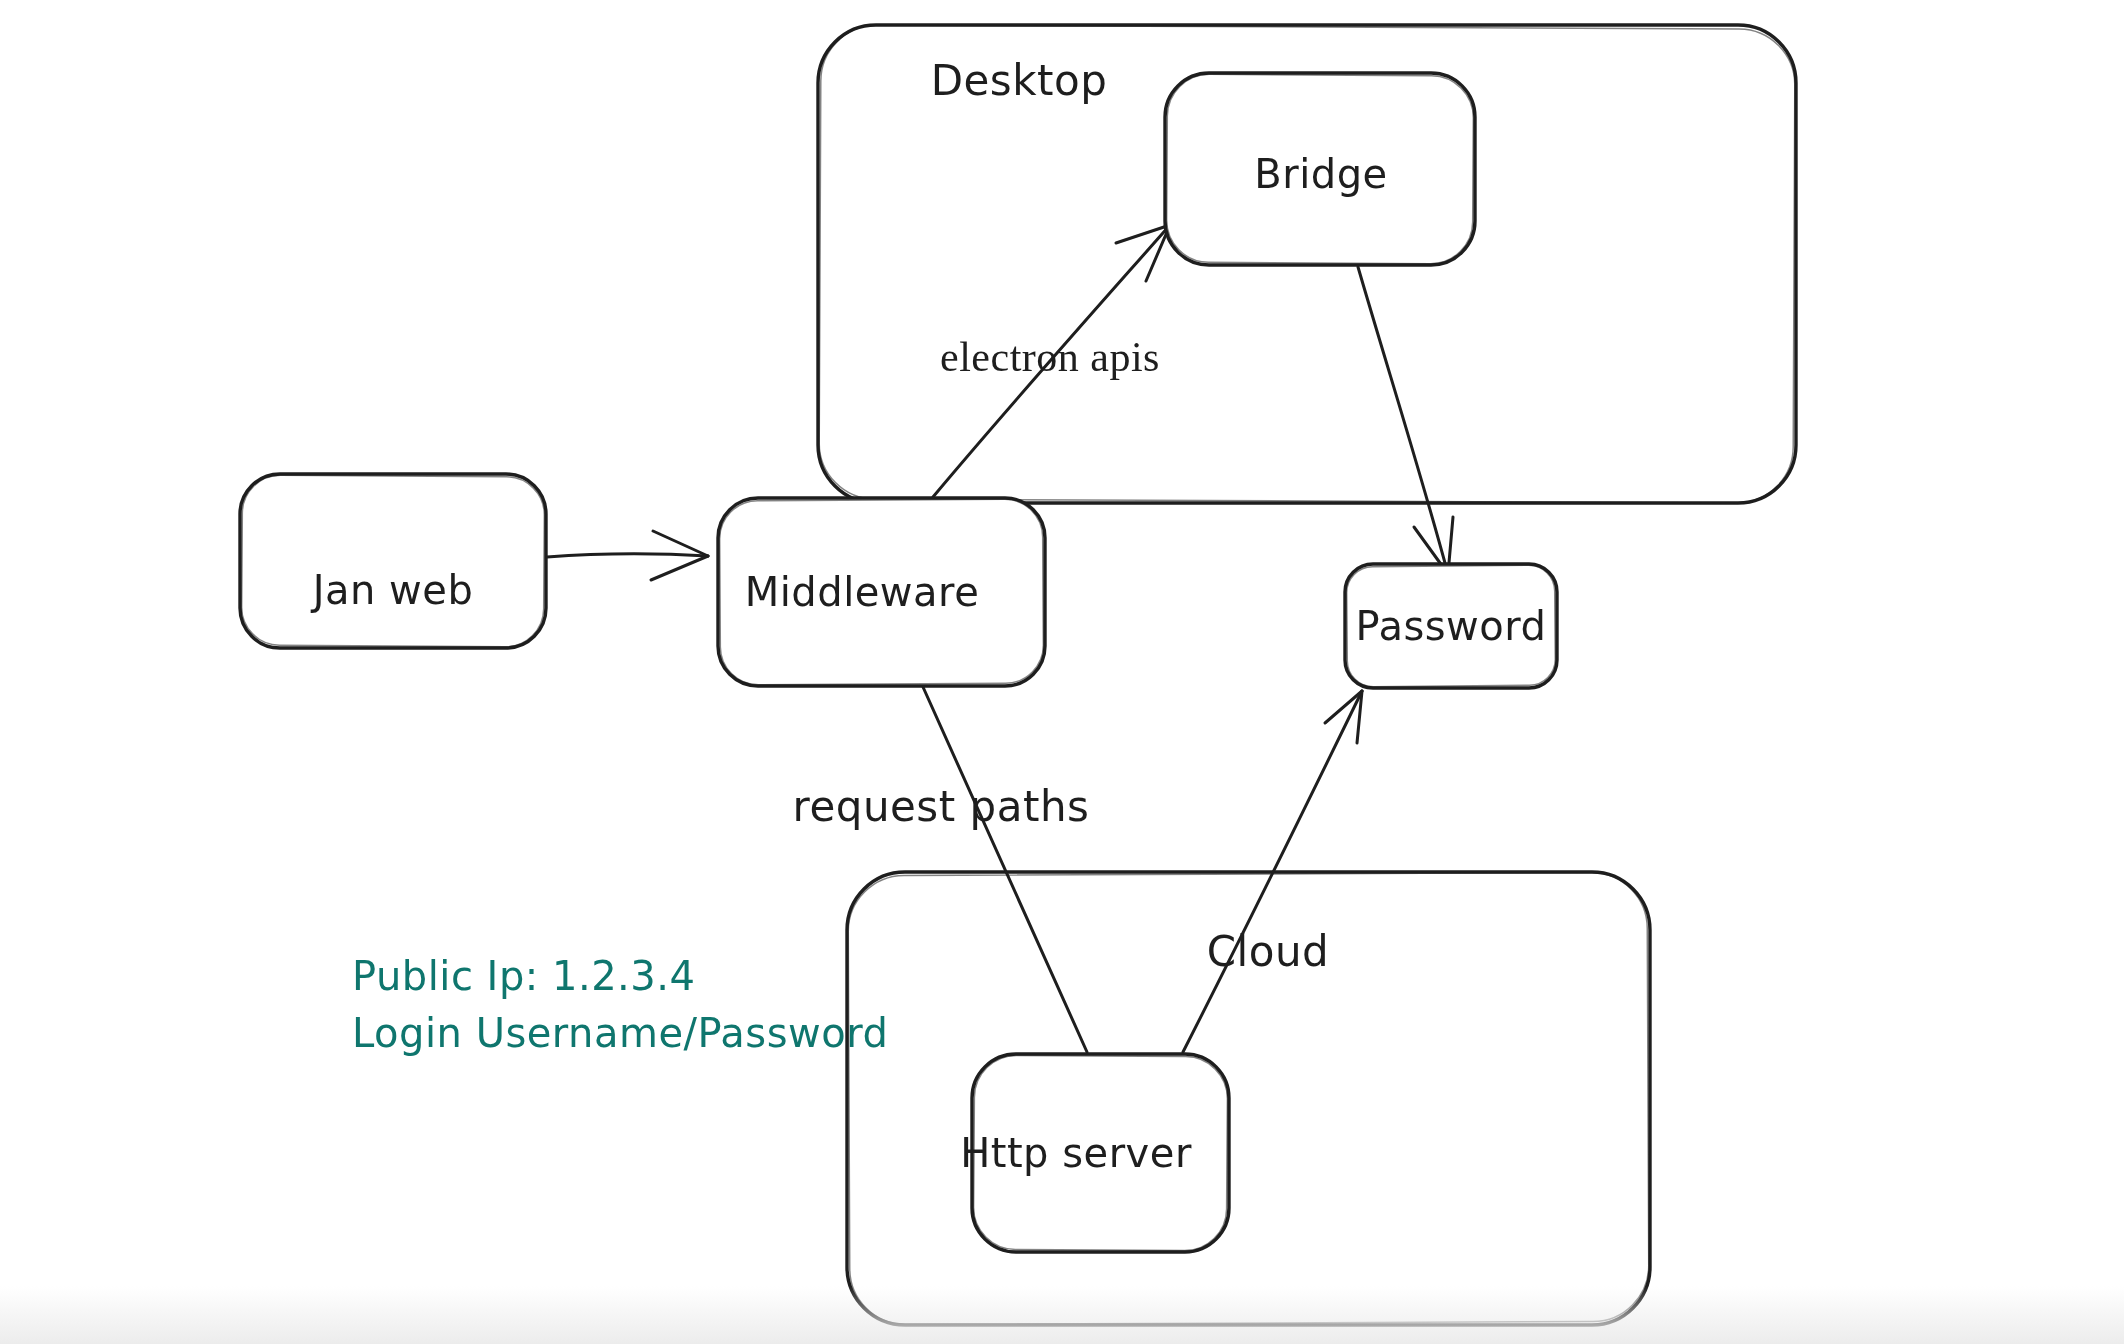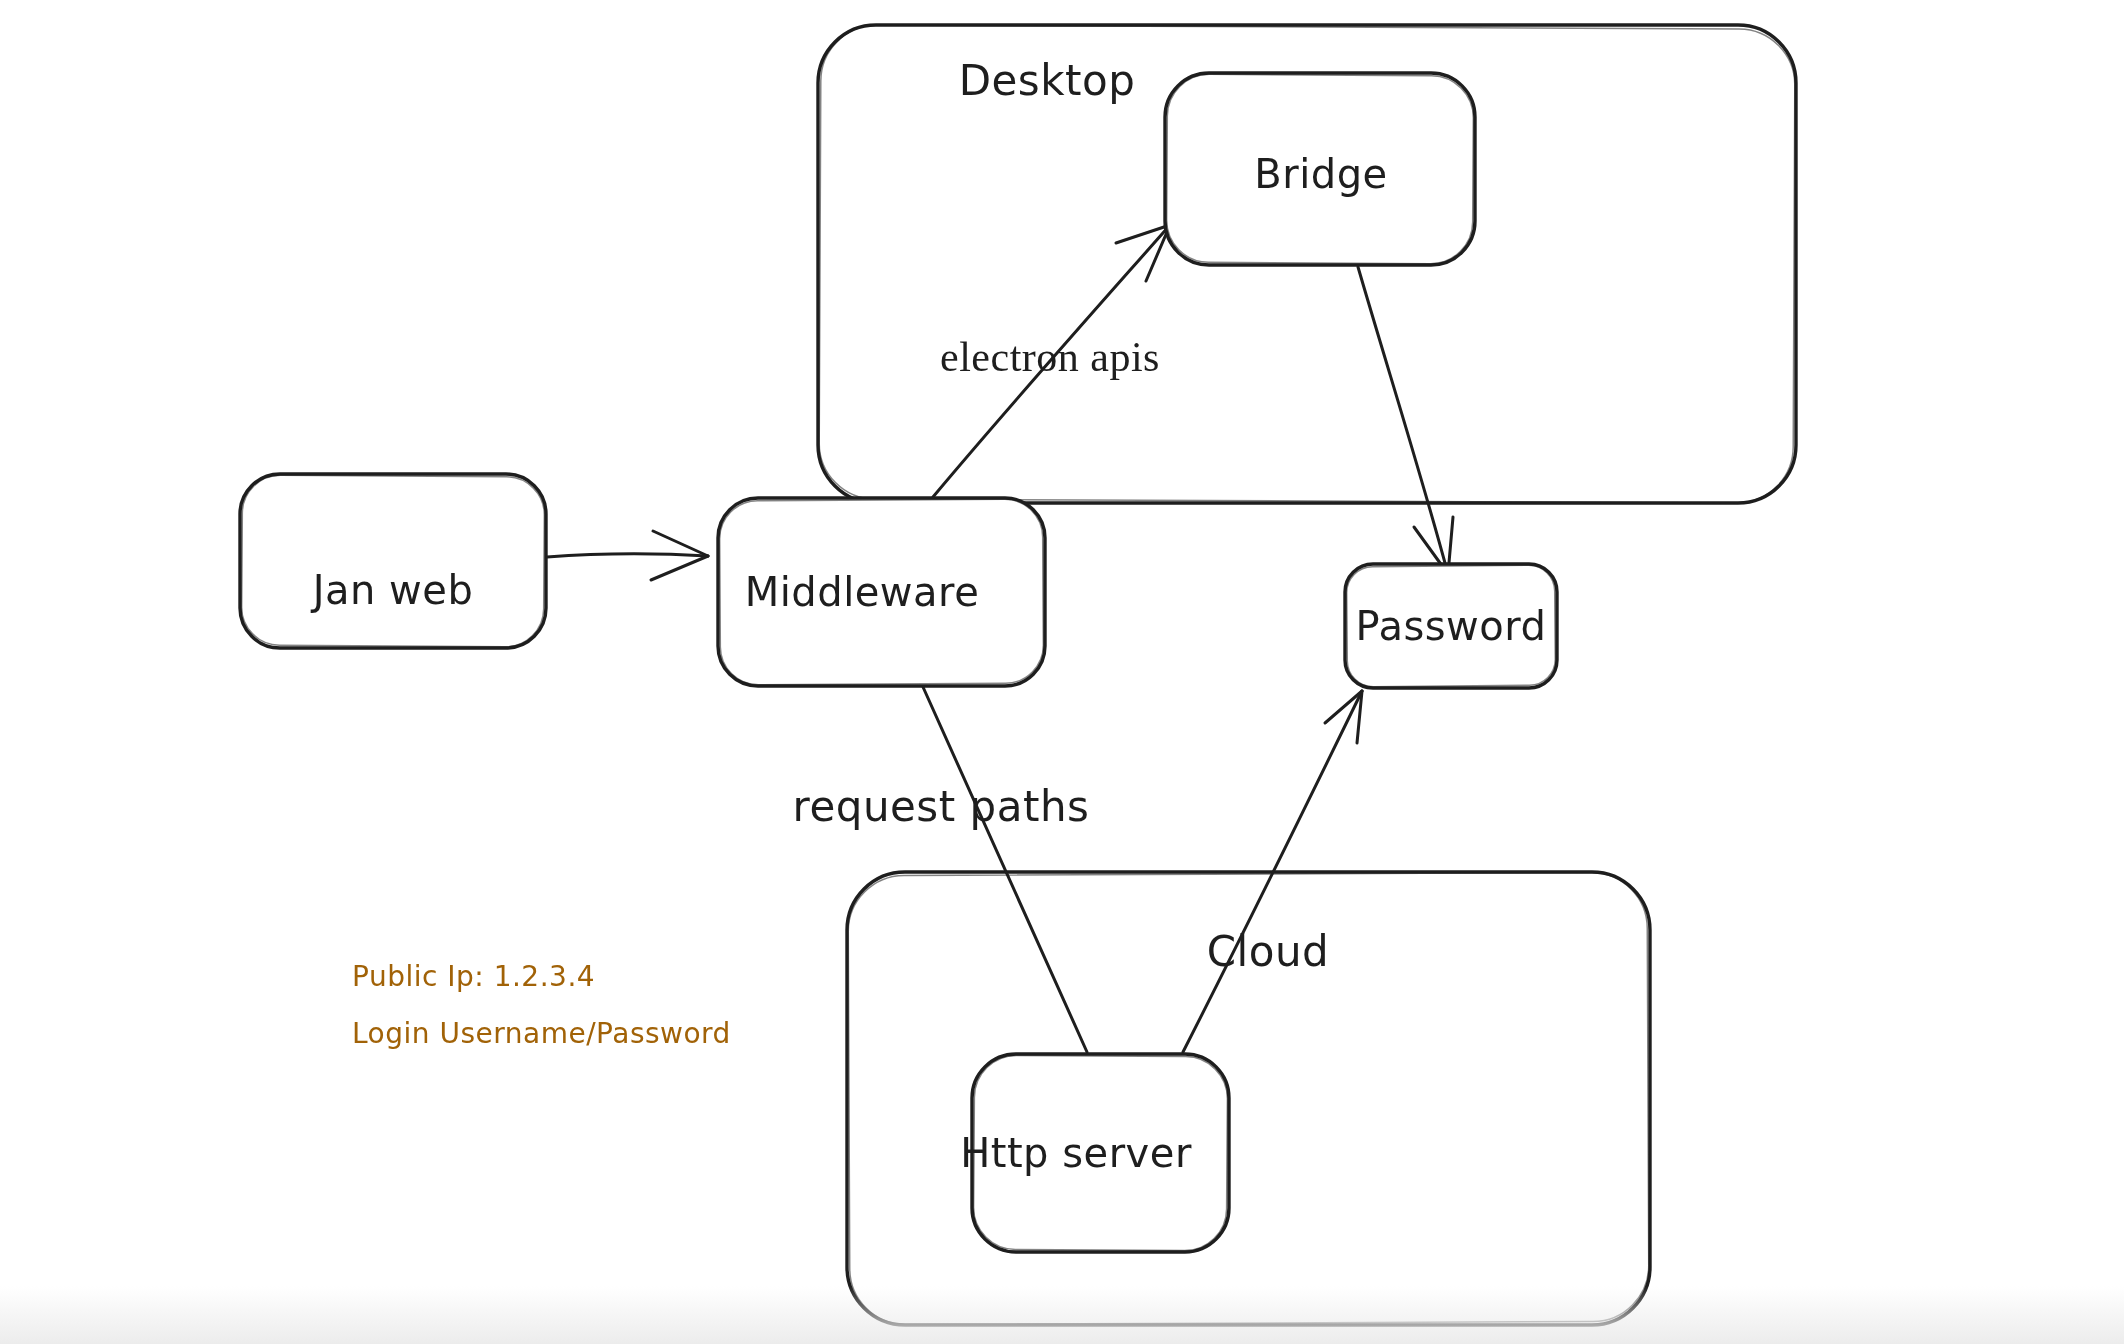--- a/index.html
+++ b/index.html
@@ -31,25 +31,25 @@
     letter-spacing: 0.5px;
     user-select: none;
   }
   .lbl-node { font-size: 40px; }
   .lbl-container { font-size: 42px; }
   .lbl-edge { font-size: 42px; }
   .notes {
     position: absolute;
     left: 352px;
     top: 948px;
-    font-size: 28px;
+    font-size: 40px;
     line-height: 57px;
     letter-spacing: 0.5px;
     white-space: nowrap;
-    color: #a16207;
+    color: #0f766e;
   }
   .bottom-fade {
     position: absolute;
     left: 0;
     bottom: 0;
     width: 100%;
     height: 58px;
     background: linear-gradient(to bottom, rgba(236,236,236,0) 0%, #ececec 100%);
     pointer-events: none;
   }
@@ -122,21 +122,21 @@
       <rect class="shape-fill" x="1345" y="564" width="212" height="124" rx="28"></rect>
       <rect class="ghost" x="1347" y="566" width="208" height="120" rx="26" transform="rotate(-0.5 1451 626)"></rect>
     </g>
 
     <g>
       <rect class="shape-fill" x="972" y="1054" width="257" height="198" rx="44"></rect>
       <rect class="ghost" x="974" y="1056" width="253" height="194" rx="42" transform="rotate(0.4 1100 1153)"></rect>
     </g>
   </svg>
 
-  <div class="lbl lbl-container" style="left:1047px; top:80px;">Desktop</div>
+  <div class="lbl lbl-container" style="left:1019px; top:80px;">Desktop</div>
 
   <div class="lbl lbl-node" style="left:1321px; top:174px;">Bridge</div>
 
   <div class="lbl lbl-node" style="left:393px; top:561px;margin-top:29px;">Jan web</div>
 
   <div class="lbl lbl-node" style="left:862px; top:592px;">Middleware</div>
 
   <div class="lbl lbl-node" style="left:1451px; top:626px;">Password</div>
 
   <div class="lbl lbl-node" style="left:1076px; top:1153px;text-align:right;">Http server</div>

